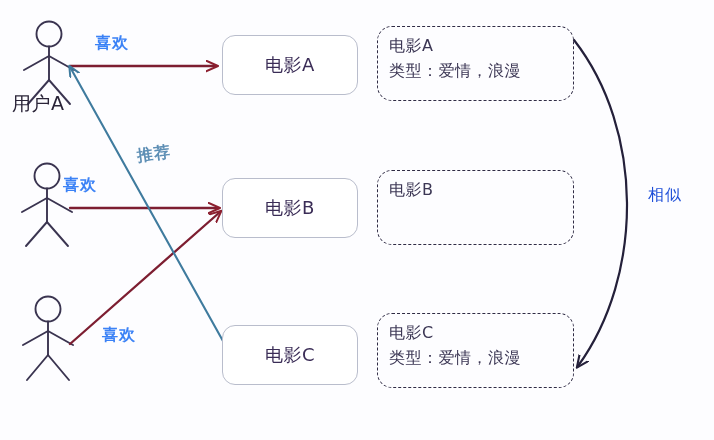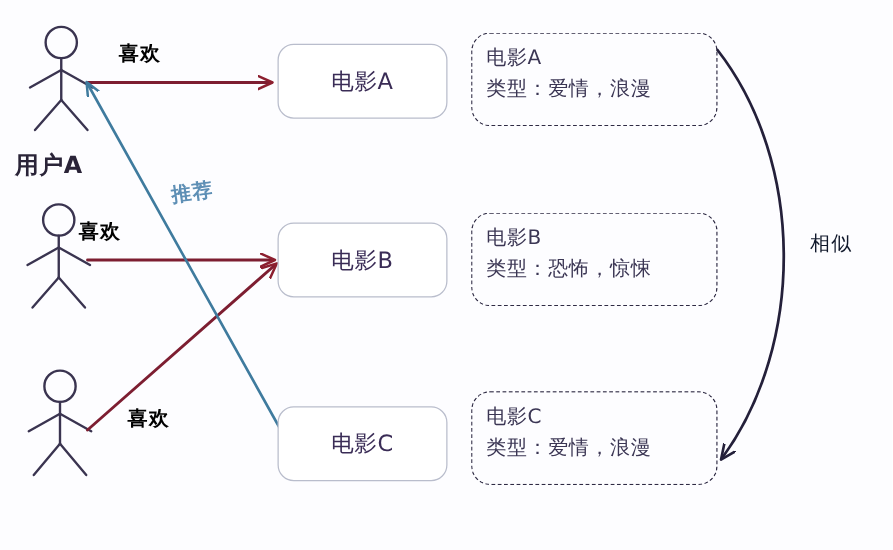--- a/index.html
+++ b/index.html
@@ -27,33 +27,33 @@
     white-space: pre;
     line-height: 1.28;
   }
   .actor-label {
     font-size: 19px;
     color: #2a2438;
     letter-spacing: 0.5px;
   }
   .edge-label-like {
     font-size: 16px;
-    color: #000000;
+    color: #3b82f6;
     font-weight: 600;
     letter-spacing: 1px;
   }
   .edge-label-rec {
     font-size: 16px;
     color: #5e8fb5;
     font-weight: 600;
     letter-spacing: 1px;
   }
   .edge-label-sim {
     font-size: 16px;
-    color: #0f172a;
+    color: #1d4ed8;
     letter-spacing: 1px;
   }
   .movie-title {
     font-size: 18px;
     color: #3a2c56;
     letter-spacing: 0.5px;
   }
   .meta-line {
     font-size: 16px;
     color: #3b3654;
@@ -130,21 +130,21 @@
 
     <line x1="70" y1="208" x2="218" y2="208" stroke="#7d1e31" stroke-width="2.3" stroke-linecap="round" marker-end="url(#head-red2)"></line>
 
     <line x1="70" y1="344" x2="220" y2="212" stroke="#7d1e31" stroke-width="2.3" stroke-linecap="round" marker-end="url(#head-red2)"></line>
 
     <line x1="228" y1="350" x2="70" y2="67" stroke="#3f7b9e" stroke-width="2.1" stroke-linecap="round" marker-end="url(#head-teal)"></line>
 
     <path d="M 574 40 C 644 130, 644 275, 578 366" fill="none" stroke="#24203a" stroke-width="2.2" stroke-linecap="round" marker-end="url(#head-navy)"></path>
   </svg>
 
-  <div class="txt actor-label" style="left:12px; top:120px;font-weight:bold;">用户A</div>
+  <div class="txt actor-label" style="left:12px; top:91px;">用户A</div>
 
   <div class="txt edge-label-like" style="left:95px; top:33px;">喜欢</div>
   <div class="txt edge-label-like" style="left:63px; top:175px;">喜欢</div>
   <div class="txt edge-label-like" style="left:102px; top:325px;">喜欢</div>
   <div class="txt edge-label-rec" style="left:137px; top:144px; transform:rotate(-8deg);">推荐</div>
   <div class="txt edge-label-sim" style="left:648px; top:185px;">相似</div>
 
   <div class="solid-box" style="left:222px; top:35px; width:136px; height:60px;">
     <span class="movie-title">电影A</span>
   </div>
@@ -155,21 +155,20 @@
     <span class="movie-title">电影C</span>
   </div>
 
   <div class="dashed-box" style="left:377px; top:26px; width:197px; height:75px;">
     <div class="meta-line">电影A</div>
     <div class="meta-line" style="margin-top:4px;">类型：爱情，浪漫</div>
   </div>
 
   <div class="dashed-box" style="left:377px; top:170px; width:197px; height:75px;">
     <div class="meta-line">电影B</div>
-    <div class="meta-line" style="margin-top:4px;">类型：恐怖，惊悚</div>
   </div>
 
   <div class="dashed-box" style="left:377px; top:313px; width:197px; height:75px;">
     <div class="meta-line">电影C</div>
     <div class="meta-line" style="margin-top:4px;">类型：爱情，浪漫</div>
   </div>
 
 </div>
 
 </body></html>

